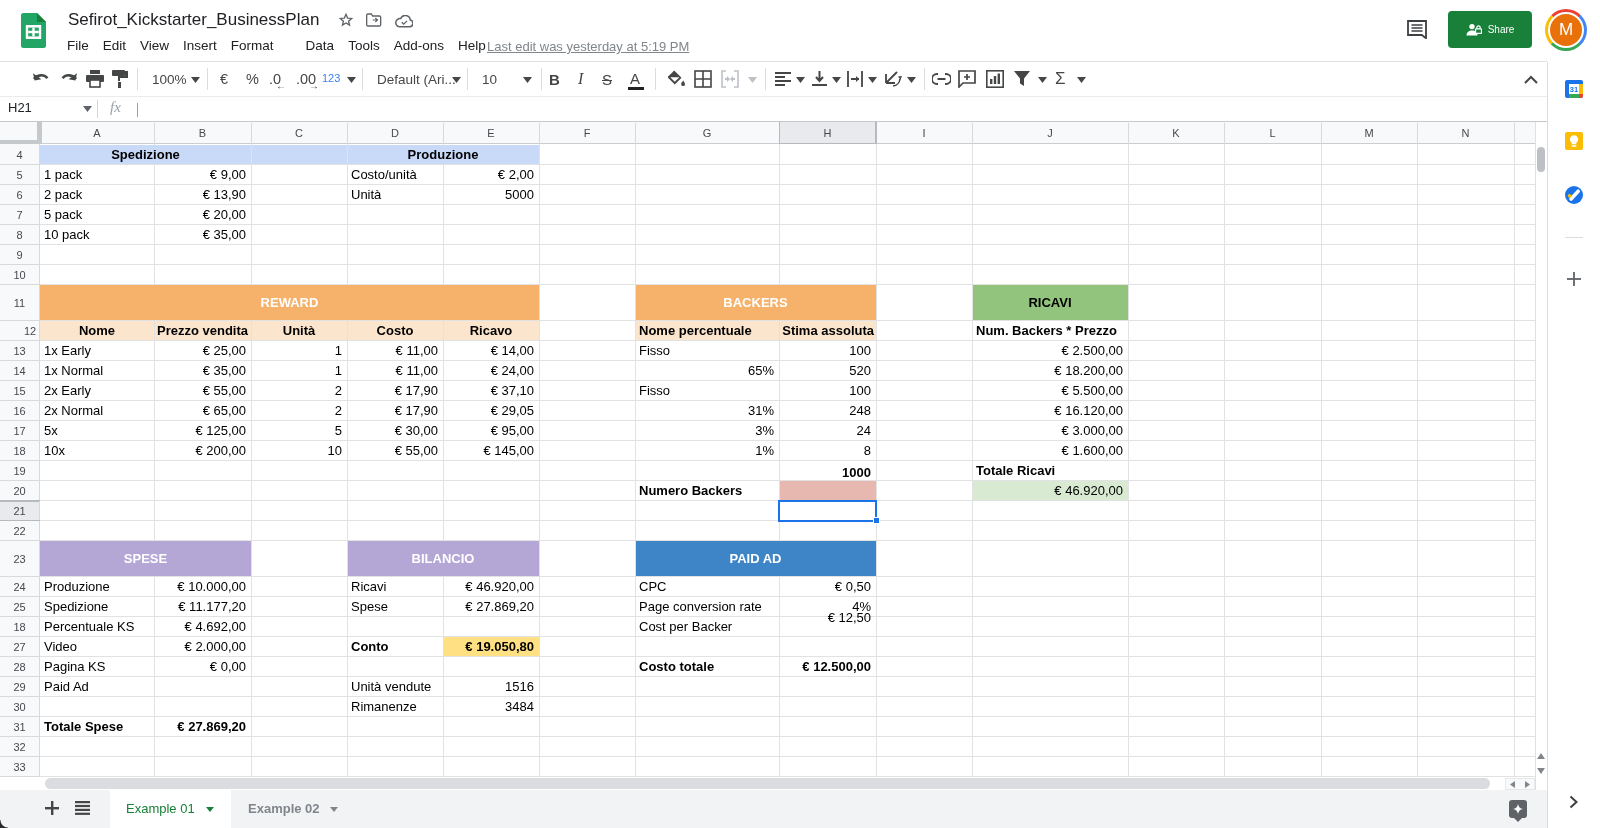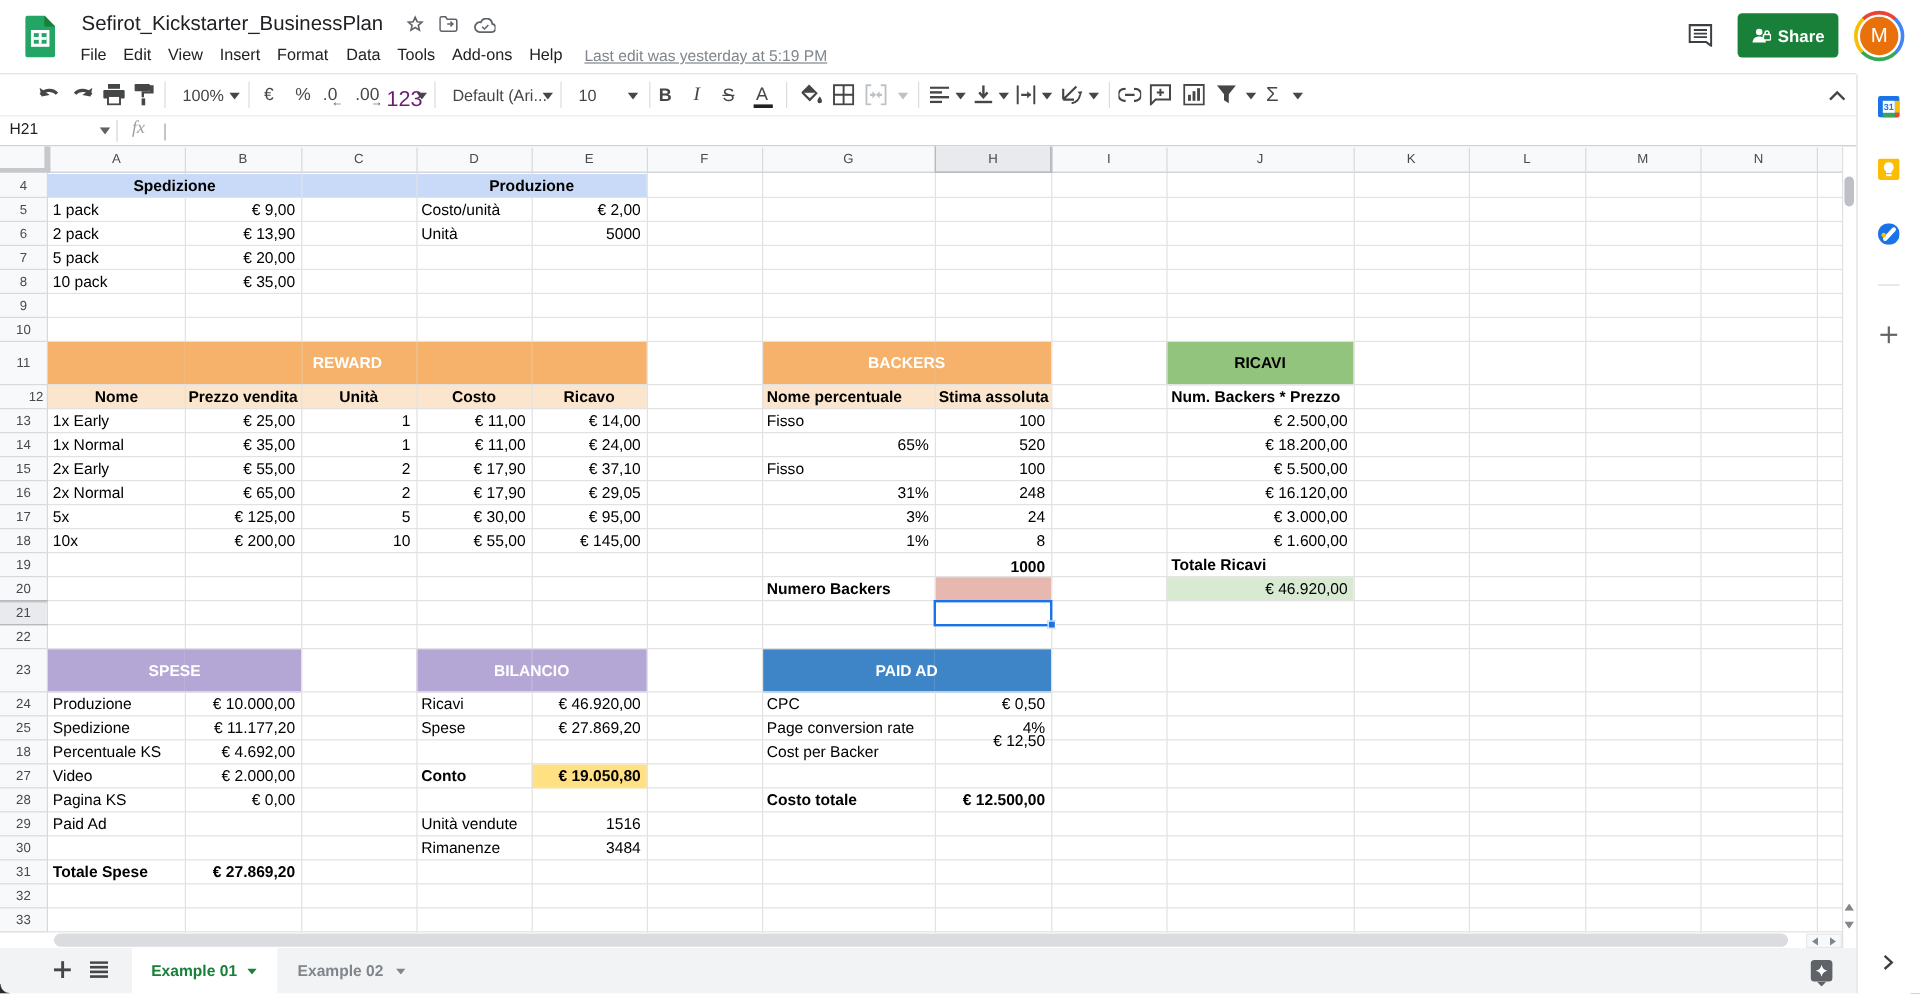--- a/index.html
+++ b/index.html
@@ -37,37 +37,37 @@
 <svg class="abs" style="left:366px;top:13px" width="16" height="14" viewBox="0 0 24 20" fill="none" stroke="#5f6368" stroke-width="2">
     <path d="M1 3 a2 2 0 0 1 2-2 h5 l2 3 h10 a2 2 0 0 1 2 2 v11 a2 2 0 0 1 -2 2 H3 a2 2 0 0 1 -2-2 Z"></path>
     <path d="M10 10 h7 M14 7 l3.2 3 L14 13" stroke-width="1.8"></path>
   </svg>
 <svg class="abs" style="left:395px;top:15px" width="18" height="13" viewBox="0 0 24 17" fill="none" stroke="#5f6368" stroke-width="2">
     <path d="M6.5 15.5 a5.5 5.5 0 1 1 1.1-10.9 a6.6 6.6 0 0 1 12.7 1.8 a4.6 4.6 0 0 1 -1 9.1 Z"></path>
     <path d="M9 9.5l2.6 2.6 4.4-4.4" stroke-width="1.7"></path>
   </svg>
 
 <div class="abs" style="left:67px;top:38px;font-size:13.5px;color:#202124">
-<span style="margin-right:14px">File</span><span style="margin-right:14px">Edit</span><span style="margin-right:14px">View</span><span style="margin-right:14px">Insert</span><span style="margin-right:15px">Format</span><span style="margin-right:14px">Data</span><span style="margin-right:14px">Tools</span><span style="margin-right:14px">Add-ons</span><span>Help</span>
+<span style="margin-right:14px">File</span><span style="margin-right:14px">Edit</span><span style="margin-right:14px">View</span><span style="margin-right:14px">Insert</span><span style="margin-right:32px">Format</span><span style="margin-right:14px">Data</span><span style="margin-right:14px">Tools</span><span style="margin-right:14px">Add-ons</span><span>Help</span>
 </div>
 <div class="abs" style="left:487px;top:39px;font-size:13px;color:#80868b;text-decoration:underline">Last edit was yesterday at 5:19 PM</div>
 
 <svg class="abs" style="left:1407px;top:20px" width="20" height="19" viewBox="0 0 20 19" fill="none" stroke="#3c4043" stroke-width="1.8">
     <path d="M1 1 h18 v17.2 l-4.2 -3.2 H1 Z" fill="none"></path>
     <path d="M4.5 5h11M4.5 8h11M4.5 11h11" stroke-width="1.5"></path>
   </svg>
 
 <div class="abs" style="left:1448px;top:11px;width:84px;height:37px;background:#188038;border-radius:4px;color:#fff;display:flex;align-items:center;justify-content:center">
 <svg width="16" height="14" viewBox="0 0 16 14" style="margin-right:6px">
       <circle cx="6" cy="3.6" r="2.7" fill="#fff"></circle>
       <path d="M0.5 12.5 c0-3.3 2.5-5 5.5-5 s5.5 1.7 5.5 5 Z" fill="#fff"></path>
       <rect x="9.5" y="5.8" width="6" height="4.6" rx="0.8" fill="#188038" stroke="#fff" stroke-width="1.3"></rect>
       <path d="M10.9 5.8 V4.4 a1.6 1.6 0 0 1 3.2 0 V5.8" fill="none" stroke="#fff" stroke-width="1.3"></path>
     </svg>
-<span style="font-size:14px;font-weight:bold">Share</span>
+<span style="font-size:10px;font-weight:normal">Share</span>
   </div>
 
 <div class="abs" style="left:1545px;top:9px;width:42px;height:42px;border-radius:50%;background:conic-gradient(#ea4335 0 12%, #4285f4 12% 38%, #34a853 38% 63%, #fbbc04 63% 88%, #ea4335 88%)"></div>
 <div class="abs" style="left:1548px;top:12px;width:36px;height:36px;border-radius:50%;background:#fff"></div>
 <div class="abs" style="left:1550px;top:14px;width:32px;height:32px;border-radius:50%;background:#e8710a;color:#fff;font-size:17px;display:flex;align-items:center;justify-content:center">M</div>
 
 <div id="toolbar">
 
 <svg class="abs" style="left:32px;top:71px" width="19" height="16" viewBox="0 0 19 16">
       <path d="M2 8 C5 3.5 12 3 15.5 7.2" fill="none" stroke="#444746" stroke-width="2.6"></path>
@@ -95,21 +95,21 @@
 <svg class="abs" style="left:191px;top:77px" width="9" height="6" viewBox="0 0 9 6" fill="#444746">
       <path d="M0 0h9L4.5 6z"></path>
     </svg>
 <div class="abs" style="left:207px;top:68px;width:1px;height:22px;background:#dadce0"></div>
 <div class="abs" style="left:220px;top:71px;font-size:14.5px;color:#444746">€</div>
 <div class="abs" style="left:246px;top:71px;font-size:14.5px;color:#444746">%</div>
 <div class="abs" style="left:269px;top:71px;font-size:14.5px;color:#444746">.0</div>
     <div class="abs" style="left:276px;top:80px;font-size:10px;color:#444746">←</div>
 <div class="abs" style="left:296px;top:71px;font-size:14.5px;color:#444746">.00</div>
     <div class="abs" style="left:309px;top:80px;font-size:10px;color:#444746">→</div>
-<div class="abs" style="left:322px;top:72px;font-size:18px;color:#701a75">123</div>
+<div class="abs" style="left:322px;top:72px;font-size:11px;color:#3b82f6">123</div>
 <svg class="abs" style="left:347px;top:77px" width="9" height="6" viewBox="0 0 9 6" fill="#444746">
       <path d="M0 0h9L4.5 6z"></path>
     </svg>
 <div class="abs" style="left:362px;top:68px;width:1px;height:22px;background:#dadce0"></div>
 <div class="abs" style="left:377px;top:72px;font-size:13.5px;color:#444746">Default (Ari...</div>
 <svg class="abs" style="left:452px;top:77px" width="9" height="6" viewBox="0 0 9 6" fill="#444746">
       <path d="M0 0h9L4.5 6z"></path>
     </svg>
 <div class="abs" style="left:467px;top:68px;width:1px;height:22px;background:#dadce0"></div>
 <div class="abs" style="left:482px;top:72px;font-size:13.5px;color:#444746">10</div>
@@ -530,21 +530,21 @@
     </svg>
 
 <svg class="abs" style="left:75px;top:801px" width="15" height="14" viewBox="0 0 15 14" fill="#444746">
       <rect width="15" height="2.2"></rect>
       <rect y="3.9" width="15" height="2.2"></rect>
       <rect y="7.8" width="15" height="2.2"></rect>
       <rect y="11.7" width="15" height="2.2"></rect>
     </svg>
 
 <div class="abs" style="left:110px;top:790px;width:121px;height:38px;background:#fff"></div>
-<div class="abs" style="left:126px;top:790px;height:38px;line-height:38px;font-size:13px;font-weight:bold;color:#188038">Example 01</div>
+<div class="abs" style="left:126px;top:790px;height:38px;line-height:38px;font-size:13px;font-weight:normal;color:#188038">Example 01</div>
 <svg class="abs" style="left:206px;top:807px" width="8" height="5" viewBox="0 0 8 5" fill="#188038">
       <path d="M0 0h8L4 5z"></path>
     </svg>
 
 <div class="abs" style="left:248px;top:790px;height:38px;line-height:38px;font-size:13px;font-weight:bold;color:#80868b">Example 02</div>
 <svg class="abs" style="left:330px;top:807px" width="8" height="5" viewBox="0 0 8 5" fill="#80868b">
       <path d="M0 0h8L4 5z"></path>
     </svg>
 
 <div class="abs" style="left:1509px;top:800px;width:18px;height:18px;background:#5f6368;border-radius:3px"></div>

